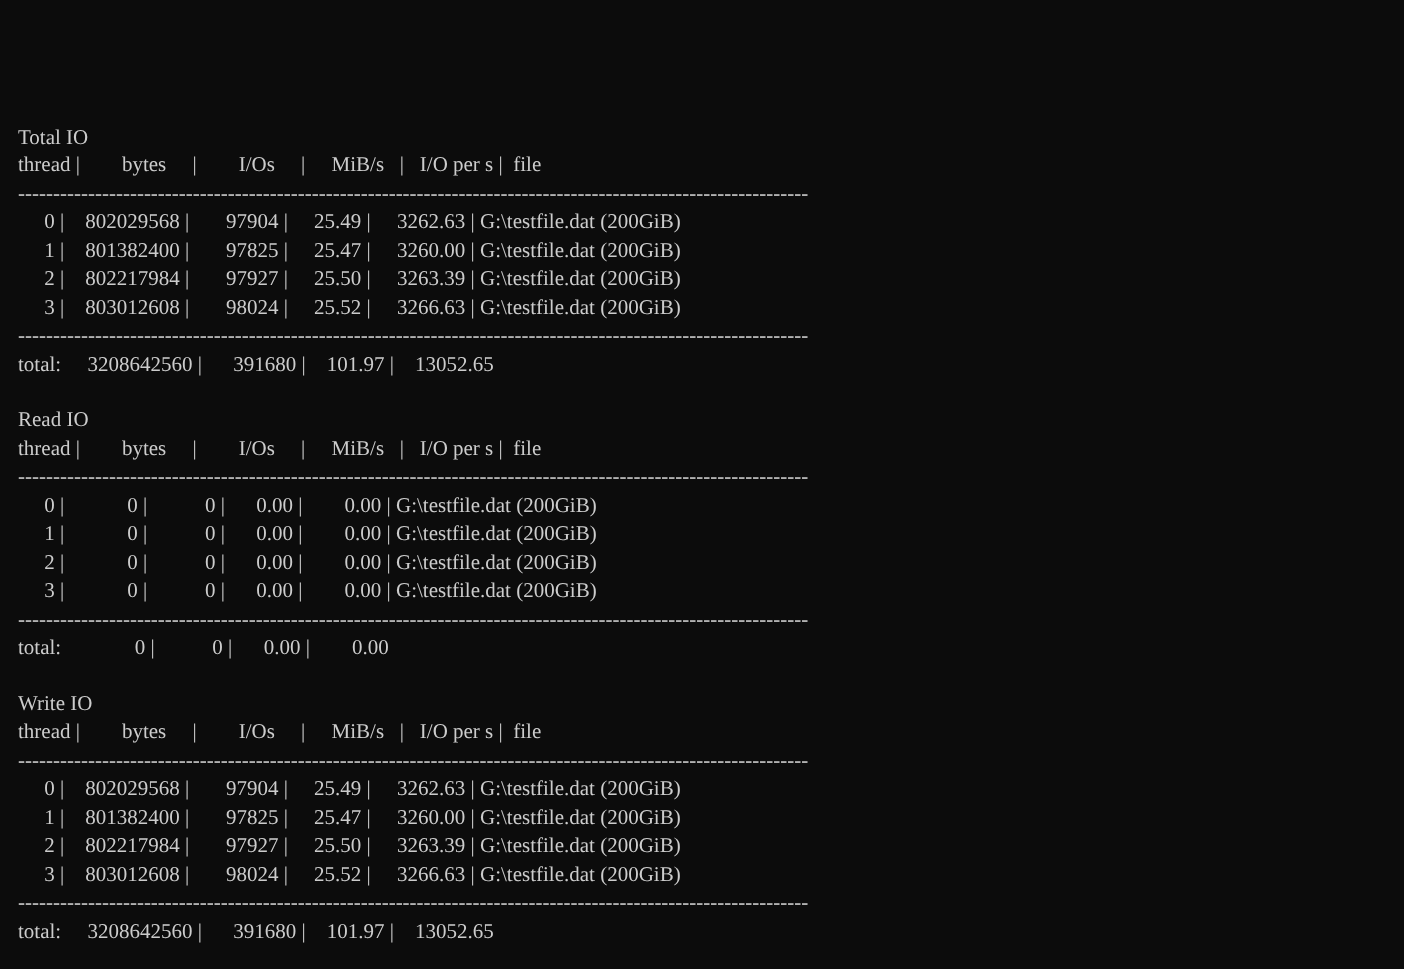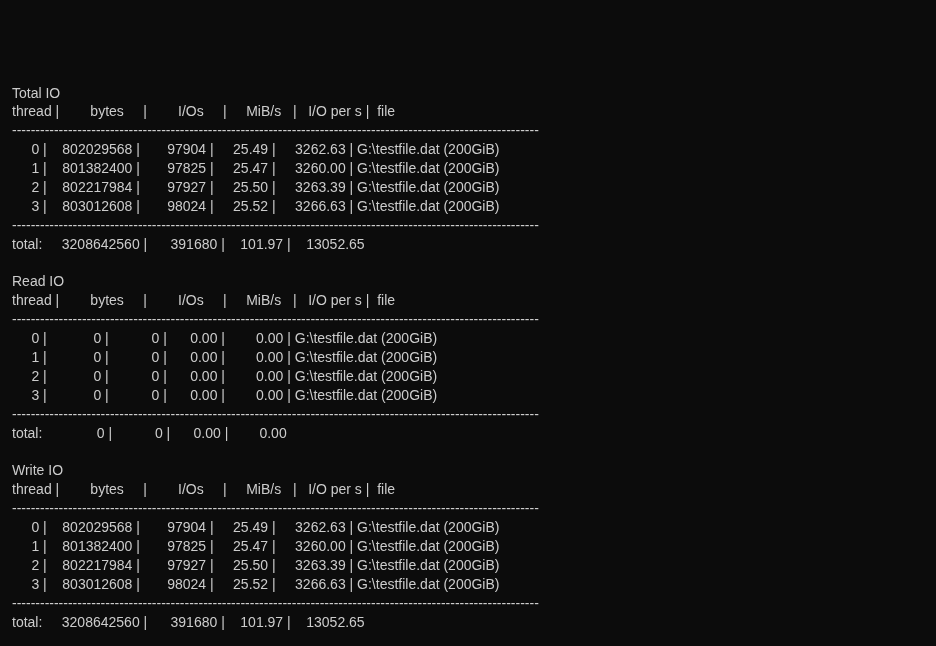--- a/index.html
+++ b/index.html
@@ -9,21 +9,21 @@
       color: #cccccc;
       font-family: Consolas, 'Courier New', monospace;
       font-size: 14px;
       line-height: 1.35;
       white-space: pre;
       width: 936px;
       box-sizing: border-box;
     }
     pre {
       margin: 0;
-      font-family: Liberation Sans, sans-serif;
+      font-family: Liberation Serif, serif;
     }
   </style>
 </head>
 <body>
 
 
 
 <pre id="terminal-output">Total IO
 thread |        bytes     |        I/Os     |     MiB/s   |   I/O per s |  file
 -----------------------------------------------------------------------------------------------------------------

